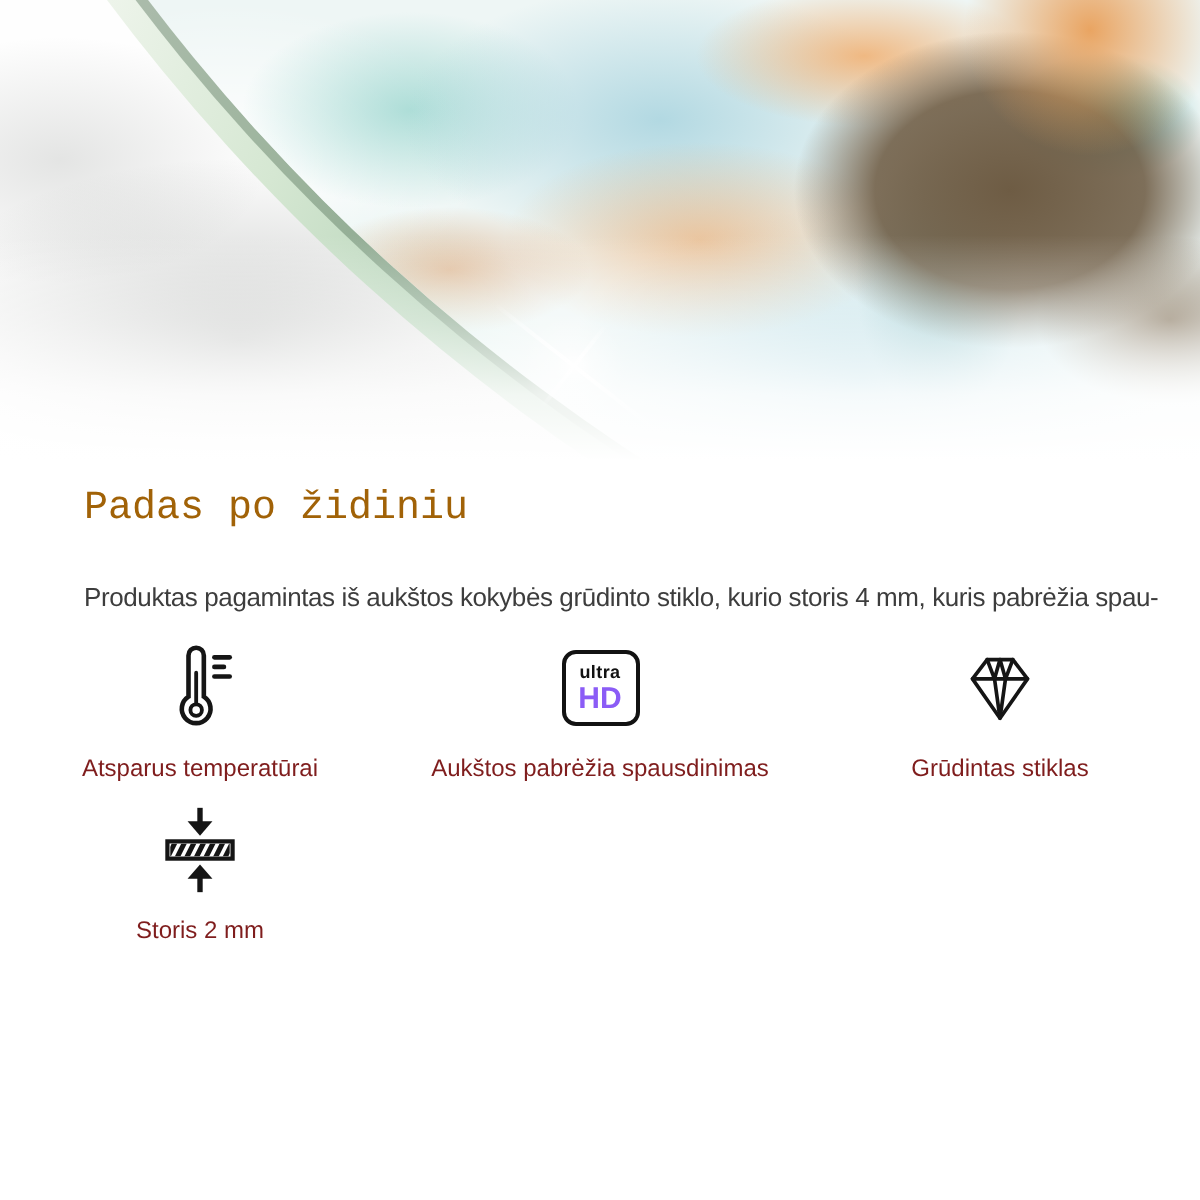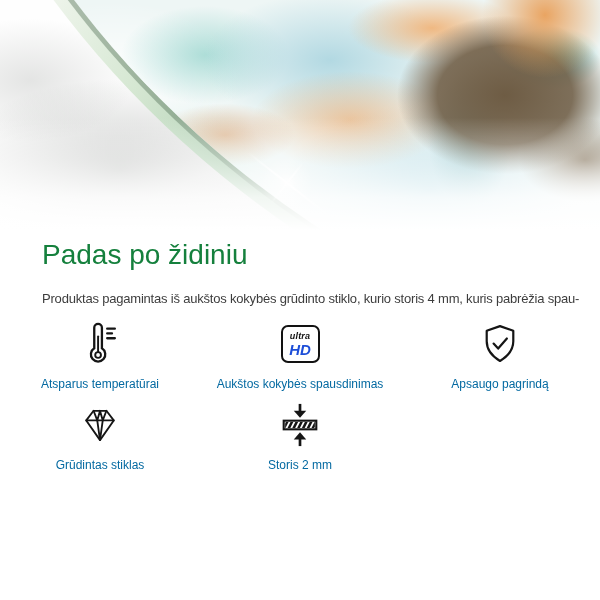--- a/index.html
+++ b/index.html
@@ -42,36 +42,36 @@
     background:linear-gradient(90deg,transparent,rgba(255,255,255,.95) 42%,#fff 50%,rgba(255,255,255,.95) 58%,transparent);
     transform:rotate(38deg);}
   .sparkle::after{content:"";position:absolute;top:14px;bottom:14px;left:50%;width:2px;margin-left:-1px;
     background:linear-gradient(180deg,transparent,#fff 50%,transparent);
     transform:rotate(38deg);}
   .hero-fade{position:absolute;inset:0;
     background:linear-gradient(180deg, rgba(255,255,255,0) 50%, rgba(255,255,255,.4) 68%, rgba(255,255,255,.85) 84%, #fff 98%);}
 
   
   .content{position:absolute;left:0;top:235px;width:600px;}
-  .title{margin:2px 40px 0 42px;font-family:Liberation Sans, sans-serif;font-weight:500;
-         font-size:28px;line-height:35px;color:#15803d;}
+  .title{margin:2px 40px 0 42px;font-family:Liberation Mono, monospace;font-weight:500;
+         font-size:20px;line-height:35px;color:#a16207;}
   .title span{display:block;}
   .desc{margin:13px 0 0 42px;font-size:13px;line-height:27px;letter-spacing:-0.2px;color:#3d3d3d;}
   .desc div{white-space:nowrap;}
 
   
   .features{display:grid;grid-template-columns:repeat(3,1fr);row-gap:10px;margin-top:8px;width:600px;}
   .feature{display:flex;flex-direction:column;align-items:center;}
-  .icon-box{height:48px;display:flex;align-items:center;font-style:italic;}
-  .feature-label{margin-top:9px;font-size:12px;color:#0369a1;}
+  .icon-box{height:48px;display:flex;align-items:center;}
+  .feature-label{margin-top:9px;font-size:12px;color:#7f1d1d;}
   .icon-svg{display:block;}
   .uhd{width:35px;height:34px;border:2.5px solid #121212;border-radius:7px;background:#fff;
        display:flex;flex-direction:column;align-items:center;justify-content:center;}
   .uhd .t1{font-size:9px;font-weight:700;line-height:1;color:#121212;letter-spacing:.2px;margin-bottom:1px;}
-  .uhd .t2{font-size:15px;font-weight:800;line-height:1;color:#1d4ed8;}
+  .uhd .t2{font-size:15px;font-weight:800;line-height:1;color:#8b5cf6;}
 </style>
 </head>
 <body>
 
 <div class="page">
 
   <div class="hero">
     <div class="hero-shadow"></div>
     <div class="pad-edge"></div>
     <div class="pad-edge-line"></div>
@@ -105,32 +105,23 @@
         <div class="feature-label">Atsparus temperatūrai</div>
       </div>
 
       <div class="feature">
         <div class="icon-box">
           <div class="uhd">
             <div class="t1">ultra</div>
             <div class="t2">HD</div>
           </div>
         </div>
-        <div class="feature-label">Aukštos kokybės spausdinimas</div>
+        <div class="feature-label">Aukštos pabrėžia spausdinimas</div>
       </div>
 
-      <div class="feature">
-        <div class="icon-box">
-          <svg class="icon-svg" width="44" height="44" viewBox="0 0 48 48" fill="none" stroke="#151515" stroke-width="2.4" stroke-linecap="round" stroke-linejoin="round">
-            <path d="M24 4.5 L38.5 9.5 V21 c0 10.5 -7 17 -14.5 21.5 C16.5 38 9.5 31.5 9.5 21 V9.5 Z"></path>
-            <path d="M17 23.5 l5 5.5 L31.5 18"></path>
-          </svg>
-        </div>
-        <div class="feature-label">Apsaugo pagrindą</div>
-      </div>
 
       <div class="feature">
         <div class="icon-box">
           <svg class="icon-svg" width="44" height="44" viewBox="0 0 48 48" fill="none" stroke="#151515" stroke-width="2" stroke-linecap="round" stroke-linejoin="round">
             <path d="M9 19 L17 8.5 H31 L39 19 L24 40.5 Z"></path>
             <path d="M9 19 H39"></path>
             <path d="M17 8.5 L21 19 L24 8.5 L27 19 L31 8.5"></path>
             <path d="M21 19 L24 40.5 L27 19"></path>
           </svg>
         </div>

